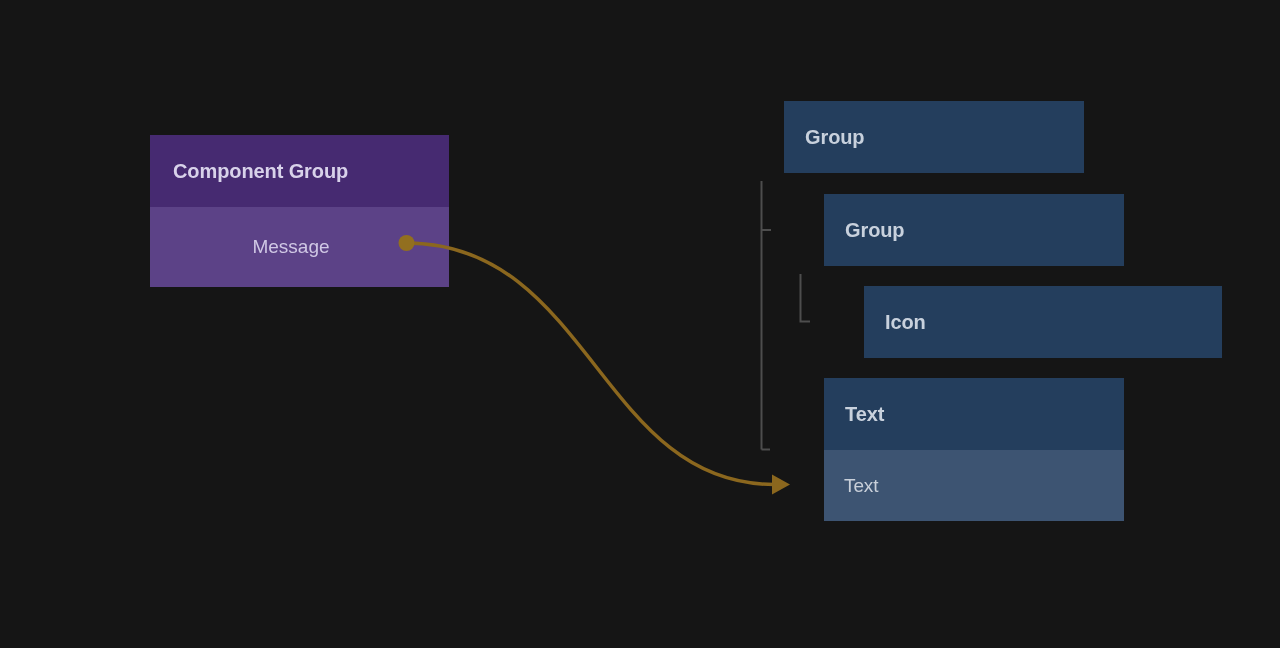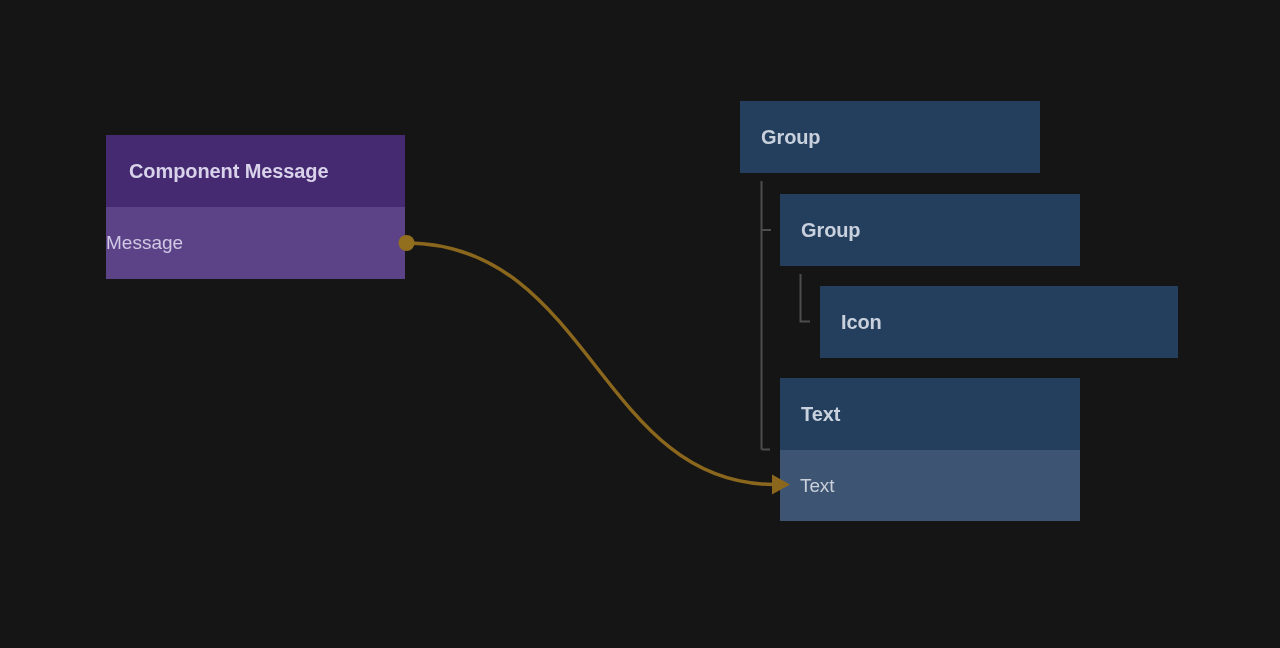--- a/index.html
+++ b/index.html
@@ -13,39 +13,40 @@
   }
   .canvas {
     position: relative;
     width: 1280px;
     height: 648px;
     background: #151515;
   }
   .node {
     position: absolute;
     box-sizing: border-box;
+    margin-left: 44px;
   }
   
   .src-header {
     height: 72px;
     background: #462a71;
     display: flex;
     align-items: center;
     padding: 0 0 0 23px;
     color: #d8d2ea;
     font-size: 20px;
     font-weight: 700;
     letter-spacing: -0.1px;
   }
   .src-row {
-    height: 72px;
+    height: 80px;
     background: #5c4287;
     display: flex;
     align-items: center;
-    justify-content: flex-start;
+    justify-content: center;
     padding: 0 17px 0 0;
     color: #d0c8e5;
     font-size: 19px;
     font-weight: 400;
   }
   
   .tree-node {
     height: 72px;
     background: #243e5d;
     display: flex;
@@ -82,21 +83,21 @@
   }
   svg.overlay .hit { pointer-events: auto; }
 </style>
 </head>
 <body>
 
 <div class="canvas">
 
   <div class="node" style="left:106px; top:135px; width:299px;">
     <div class="src-header">
-      <span>Component Message</span>
+      <span>Component Group</span>
     </div>
     <div class="src-row">
       <span>Message</span>
     </div>
   </div>
 
   <div class="node tree-node" style="left:740px; top:101px; width:300px;">
     <span>Group</span>
   </div>
 

